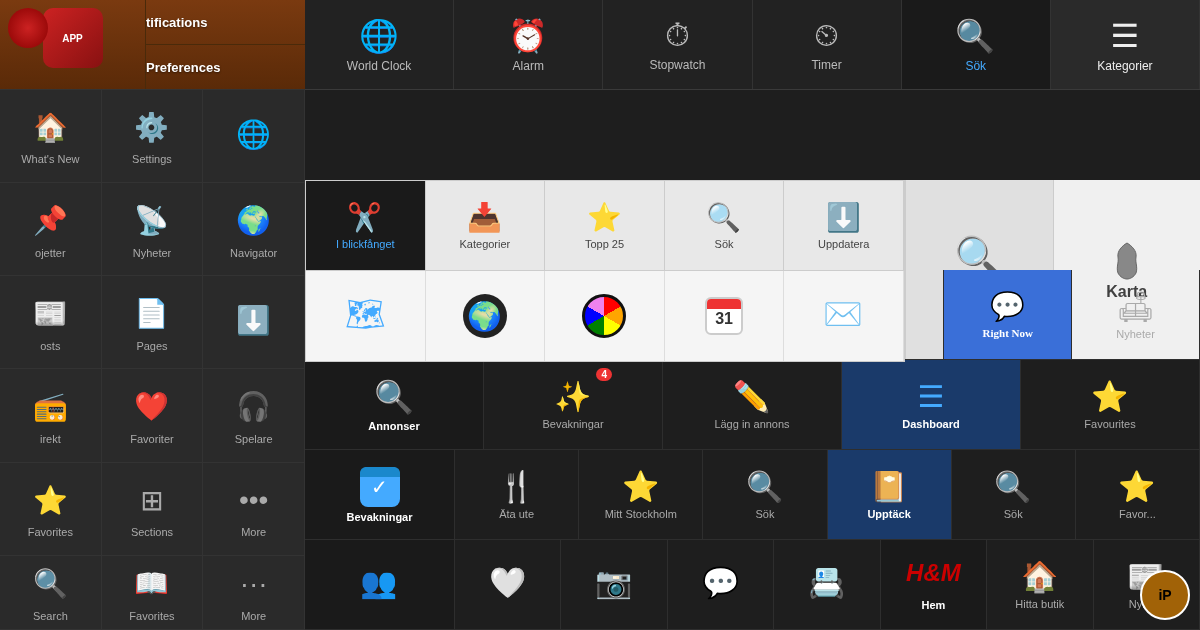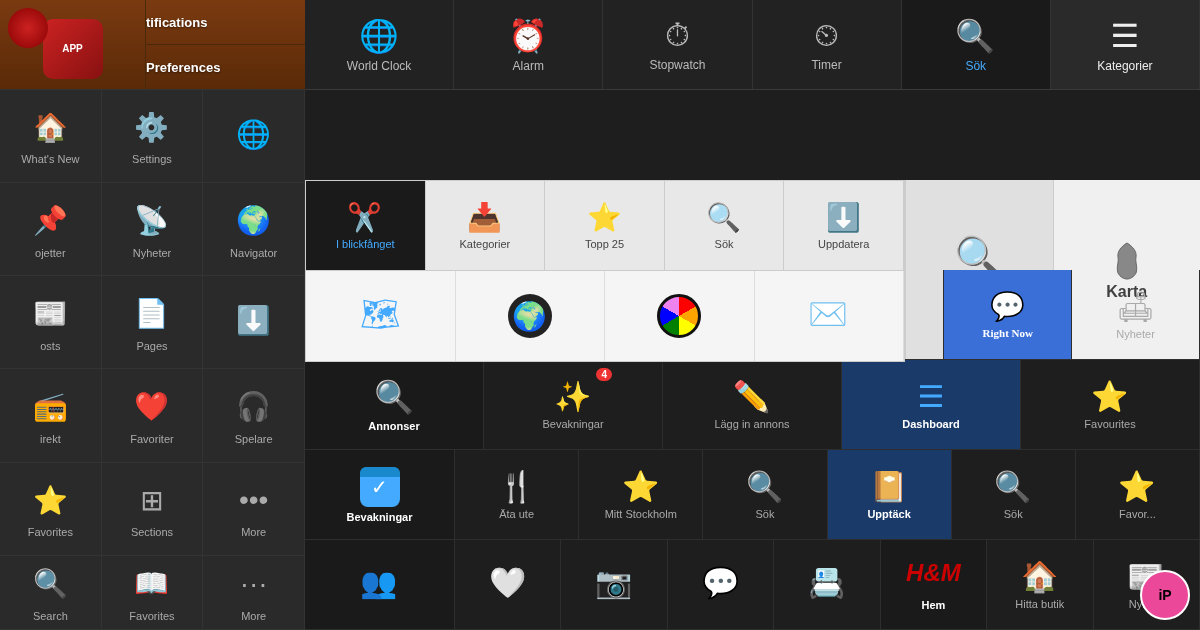--- a/index.html
+++ b/index.html
@@ -27,21 +27,20 @@
       height: 90px;
       background: linear-gradient(180deg, #7a3a10 0%, #5a2a08 100%);
       display: flex;
       align-items: stretch;
       border-bottom: 1px solid #333;
       position: relative;
     }
     .top-bar-left {
       width: 145px;
       display: flex;
-      align-items: center;
       justify-content: center;
       position: relative;
     }
     .top-bar-left::before {
       content: '';
       position: absolute;
       top: 8px; left: 8px;
       width: 40px; height: 40px;
       border-radius: 50%;
       background: radial-gradient(circle, #cc2222, #880000);
@@ -315,21 +314,21 @@
     .c-item.selected-dark .c-label { color: #fff; font-weight: 700; }
 
     
     .ip-logo {
       position: absolute;
       bottom: 10px;
       right: 10px;
       width: 50px;
       height: 50px;
       border-radius: 50%;
-      background: #ec4899;
+      background: #a16207;
       display: flex;
       align-items: center;
       justify-content: center;
       font-size: 14px;
       font-weight: 900;
       color: #000;
       z-index: 20;
       border: 2px solid #fff;
     }
 
@@ -573,20 +572,26 @@
           <div style="width:44px;height:44px;border-radius:50%;background:#222;display:flex;align-items:center;justify-content:center;">
             <span style="font-size:28px;">🌍</span>
           </div>
           <div class="dropdown-label2"></div>
         </div>
         <div class="dropdown-item2">
           <div class="color-wheel"></div>
           <div class="dropdown-label2"></div>
         </div>
         <div class="dropdown-item2">
+          <div class="calendar-icon-box">
+            <span style="margin-top:6px;font-size:16px;font-weight:700;color:#333;">31</span>
+          </div>
+          <div class="dropdown-label2"></div>
+        </div>
+        <div class="dropdown-item2">
           <div class="dropdown-icon2">✉️</div>
           <div class="dropdown-label2"></div>
         </div>
       </div>
     </div>
 
     <div class="sok-karta-panel">
       <div class="sk-item sok-active">
         <div class="sk-icon" style="color:#4af;">🔍</div>
         <div class="sk-label">Sök</div>

